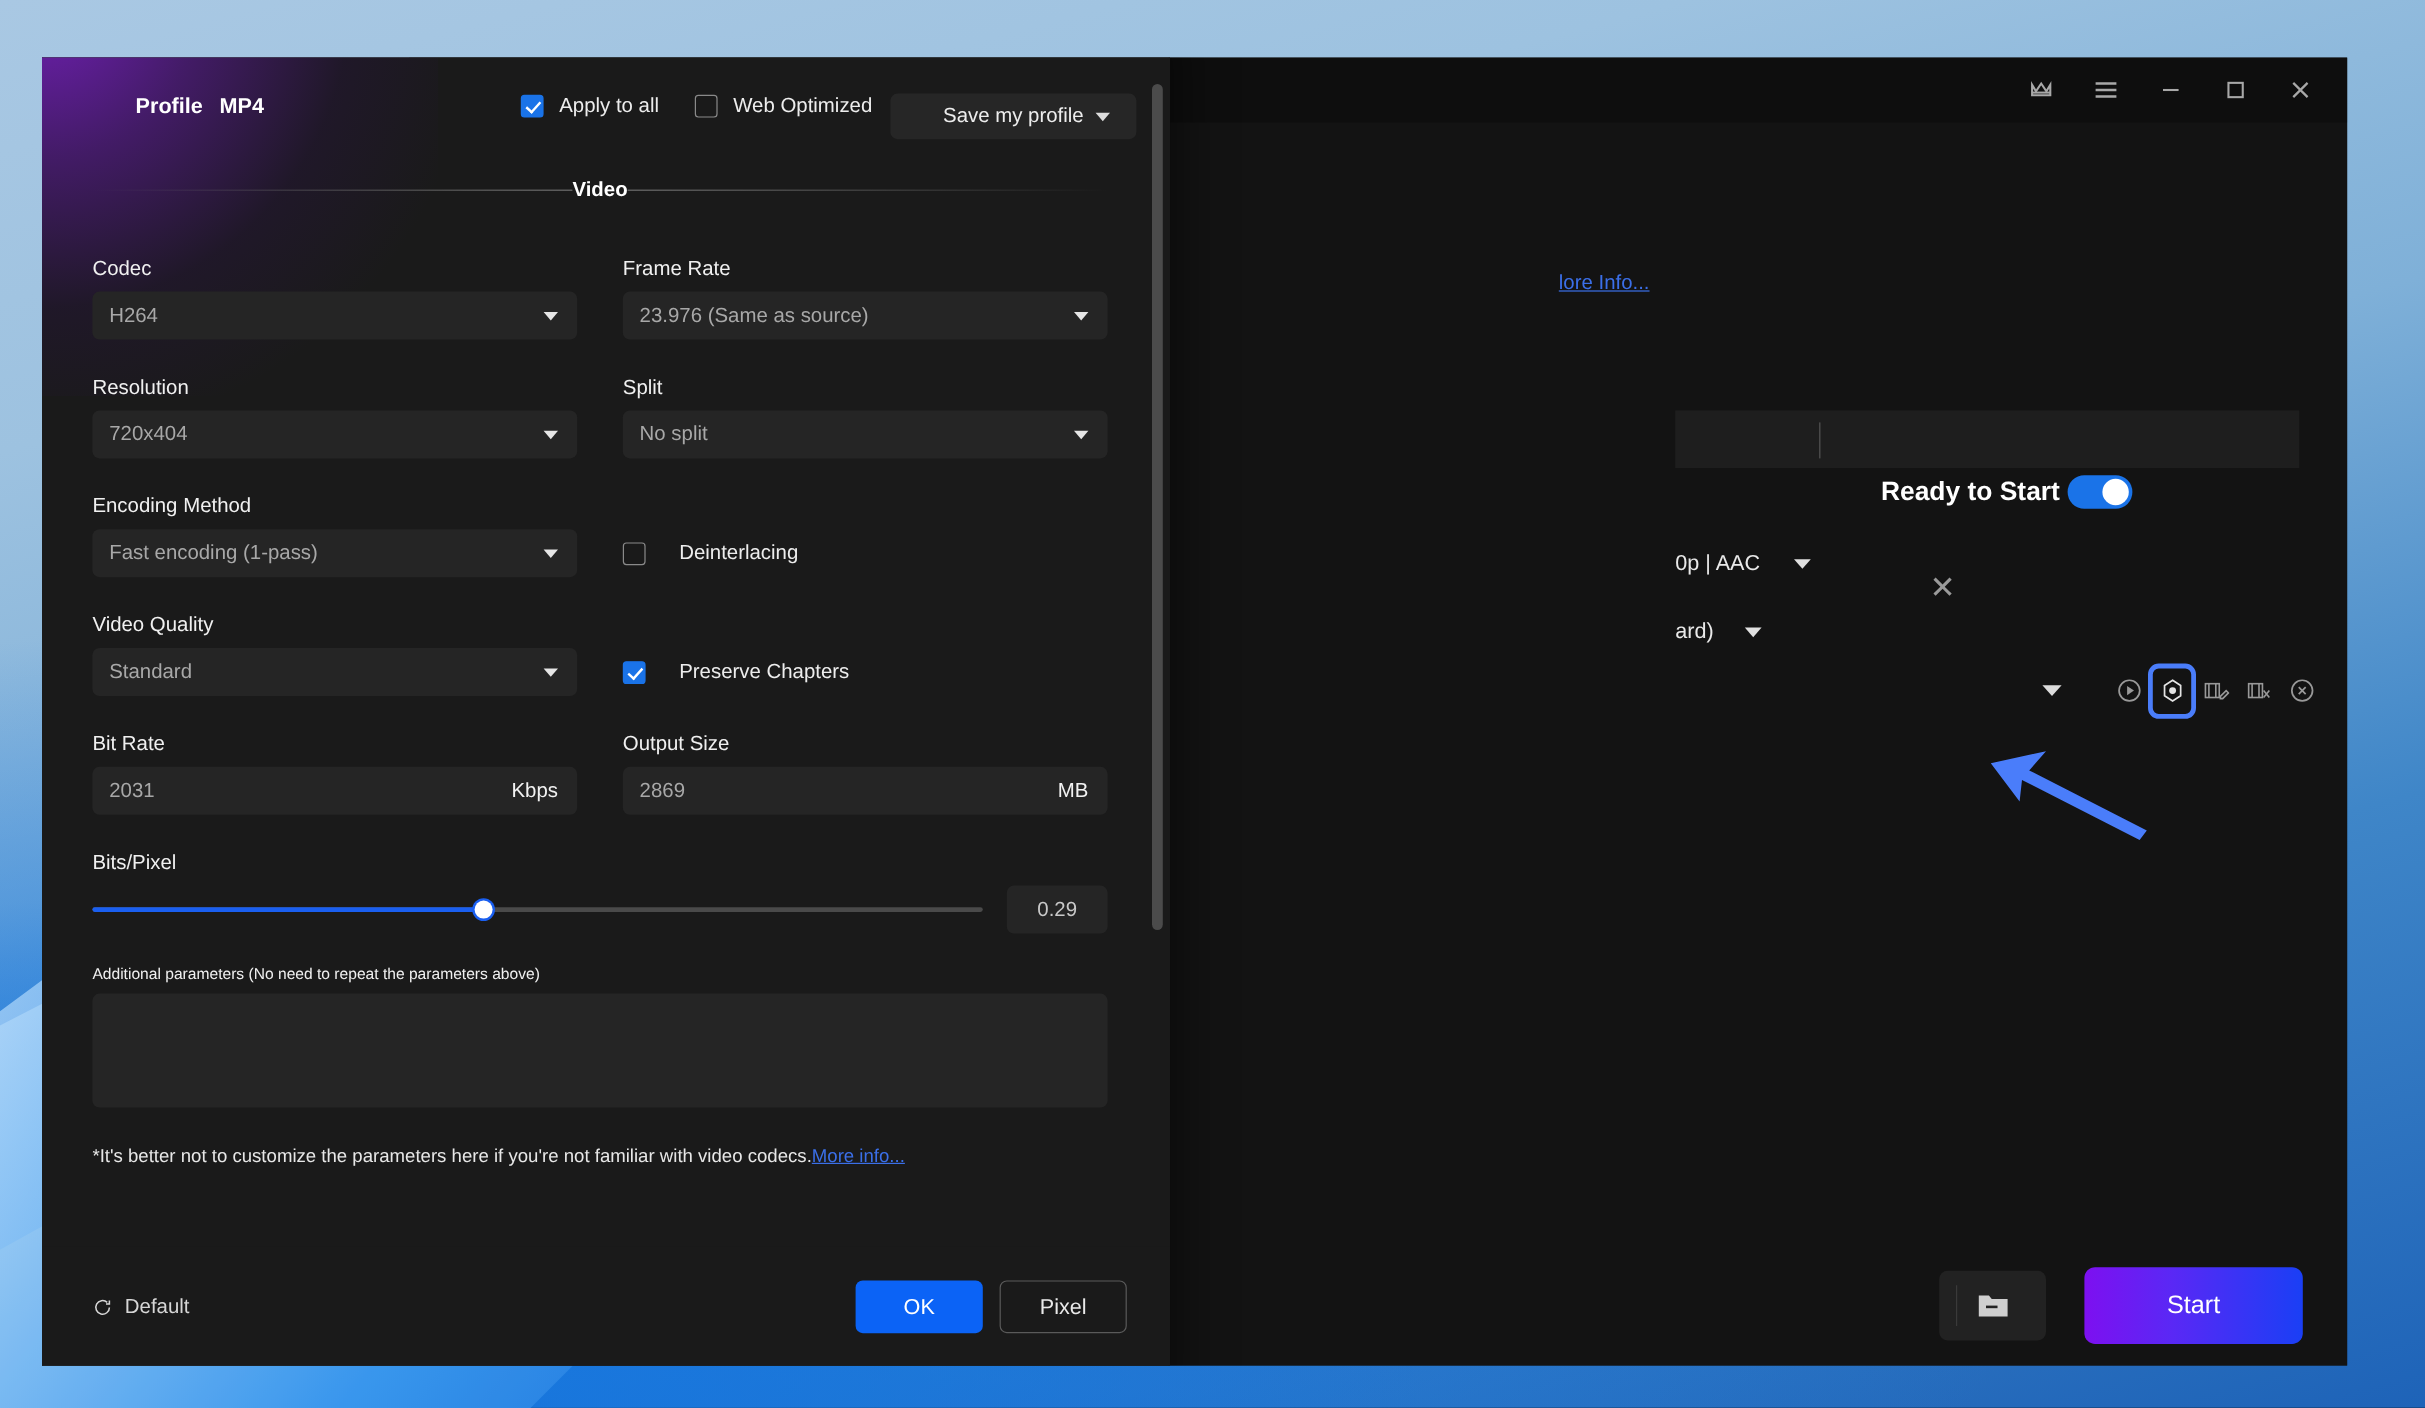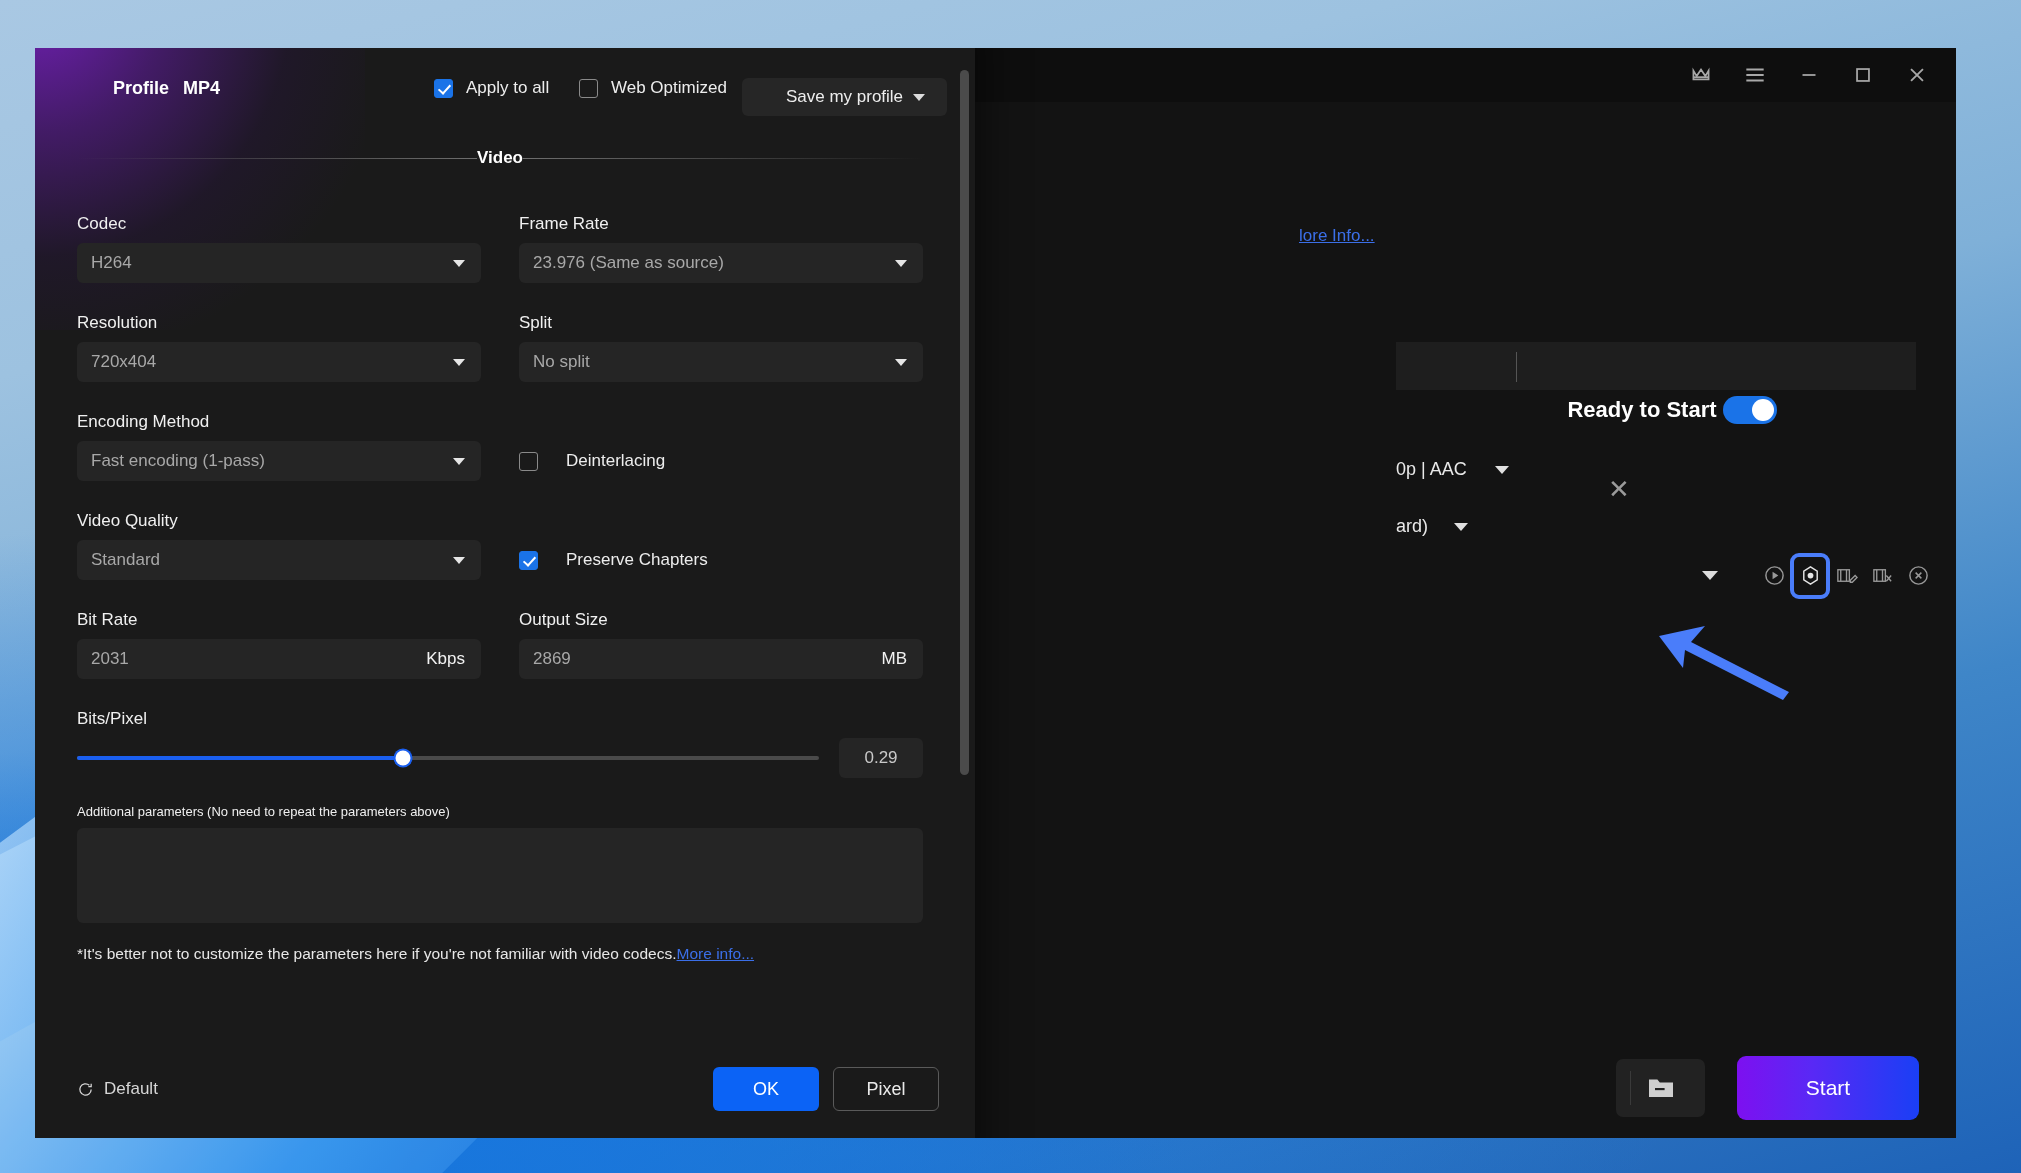--- a/index.html
+++ b/index.html
@@ -273,21 +273,21 @@
     box-shadow: 0 0 0 2px #1a5ff0;
   }
   .slider-value {
     width: 84px; height: 40px; background: #252525; border-radius: 6px;
     display: flex; align-items: center; justify-content: center;
     color: #c9c9c9; font-size: 17px; flex: none;
   }
 
   .addl-label { font-size: 13px; color: #f0f0f0; margin-top: 26px; display: block; }
   .addl-box { margin-top: 9px; height: 95px; background: #252525; border-radius: 6px; }
-  .note { margin-top: 22px; font-size: 15.5px; color: #e7e7e7; }
+  .note { margin-top: 32px; font-size: 15.5px; color: #e7e7e7; }
   .note a { color: #3b6fe8; text-decoration: underline; }
 
   
   #dlg-footer {
     position: absolute; left: 0; right: 0; bottom: 0; height: 100px;
     background: #1a1a1a;
     display: flex; align-items: center;
   }
   #default-btn {
     position: absolute; left: 42px; display: flex; align-items: center; gap: 10px;

